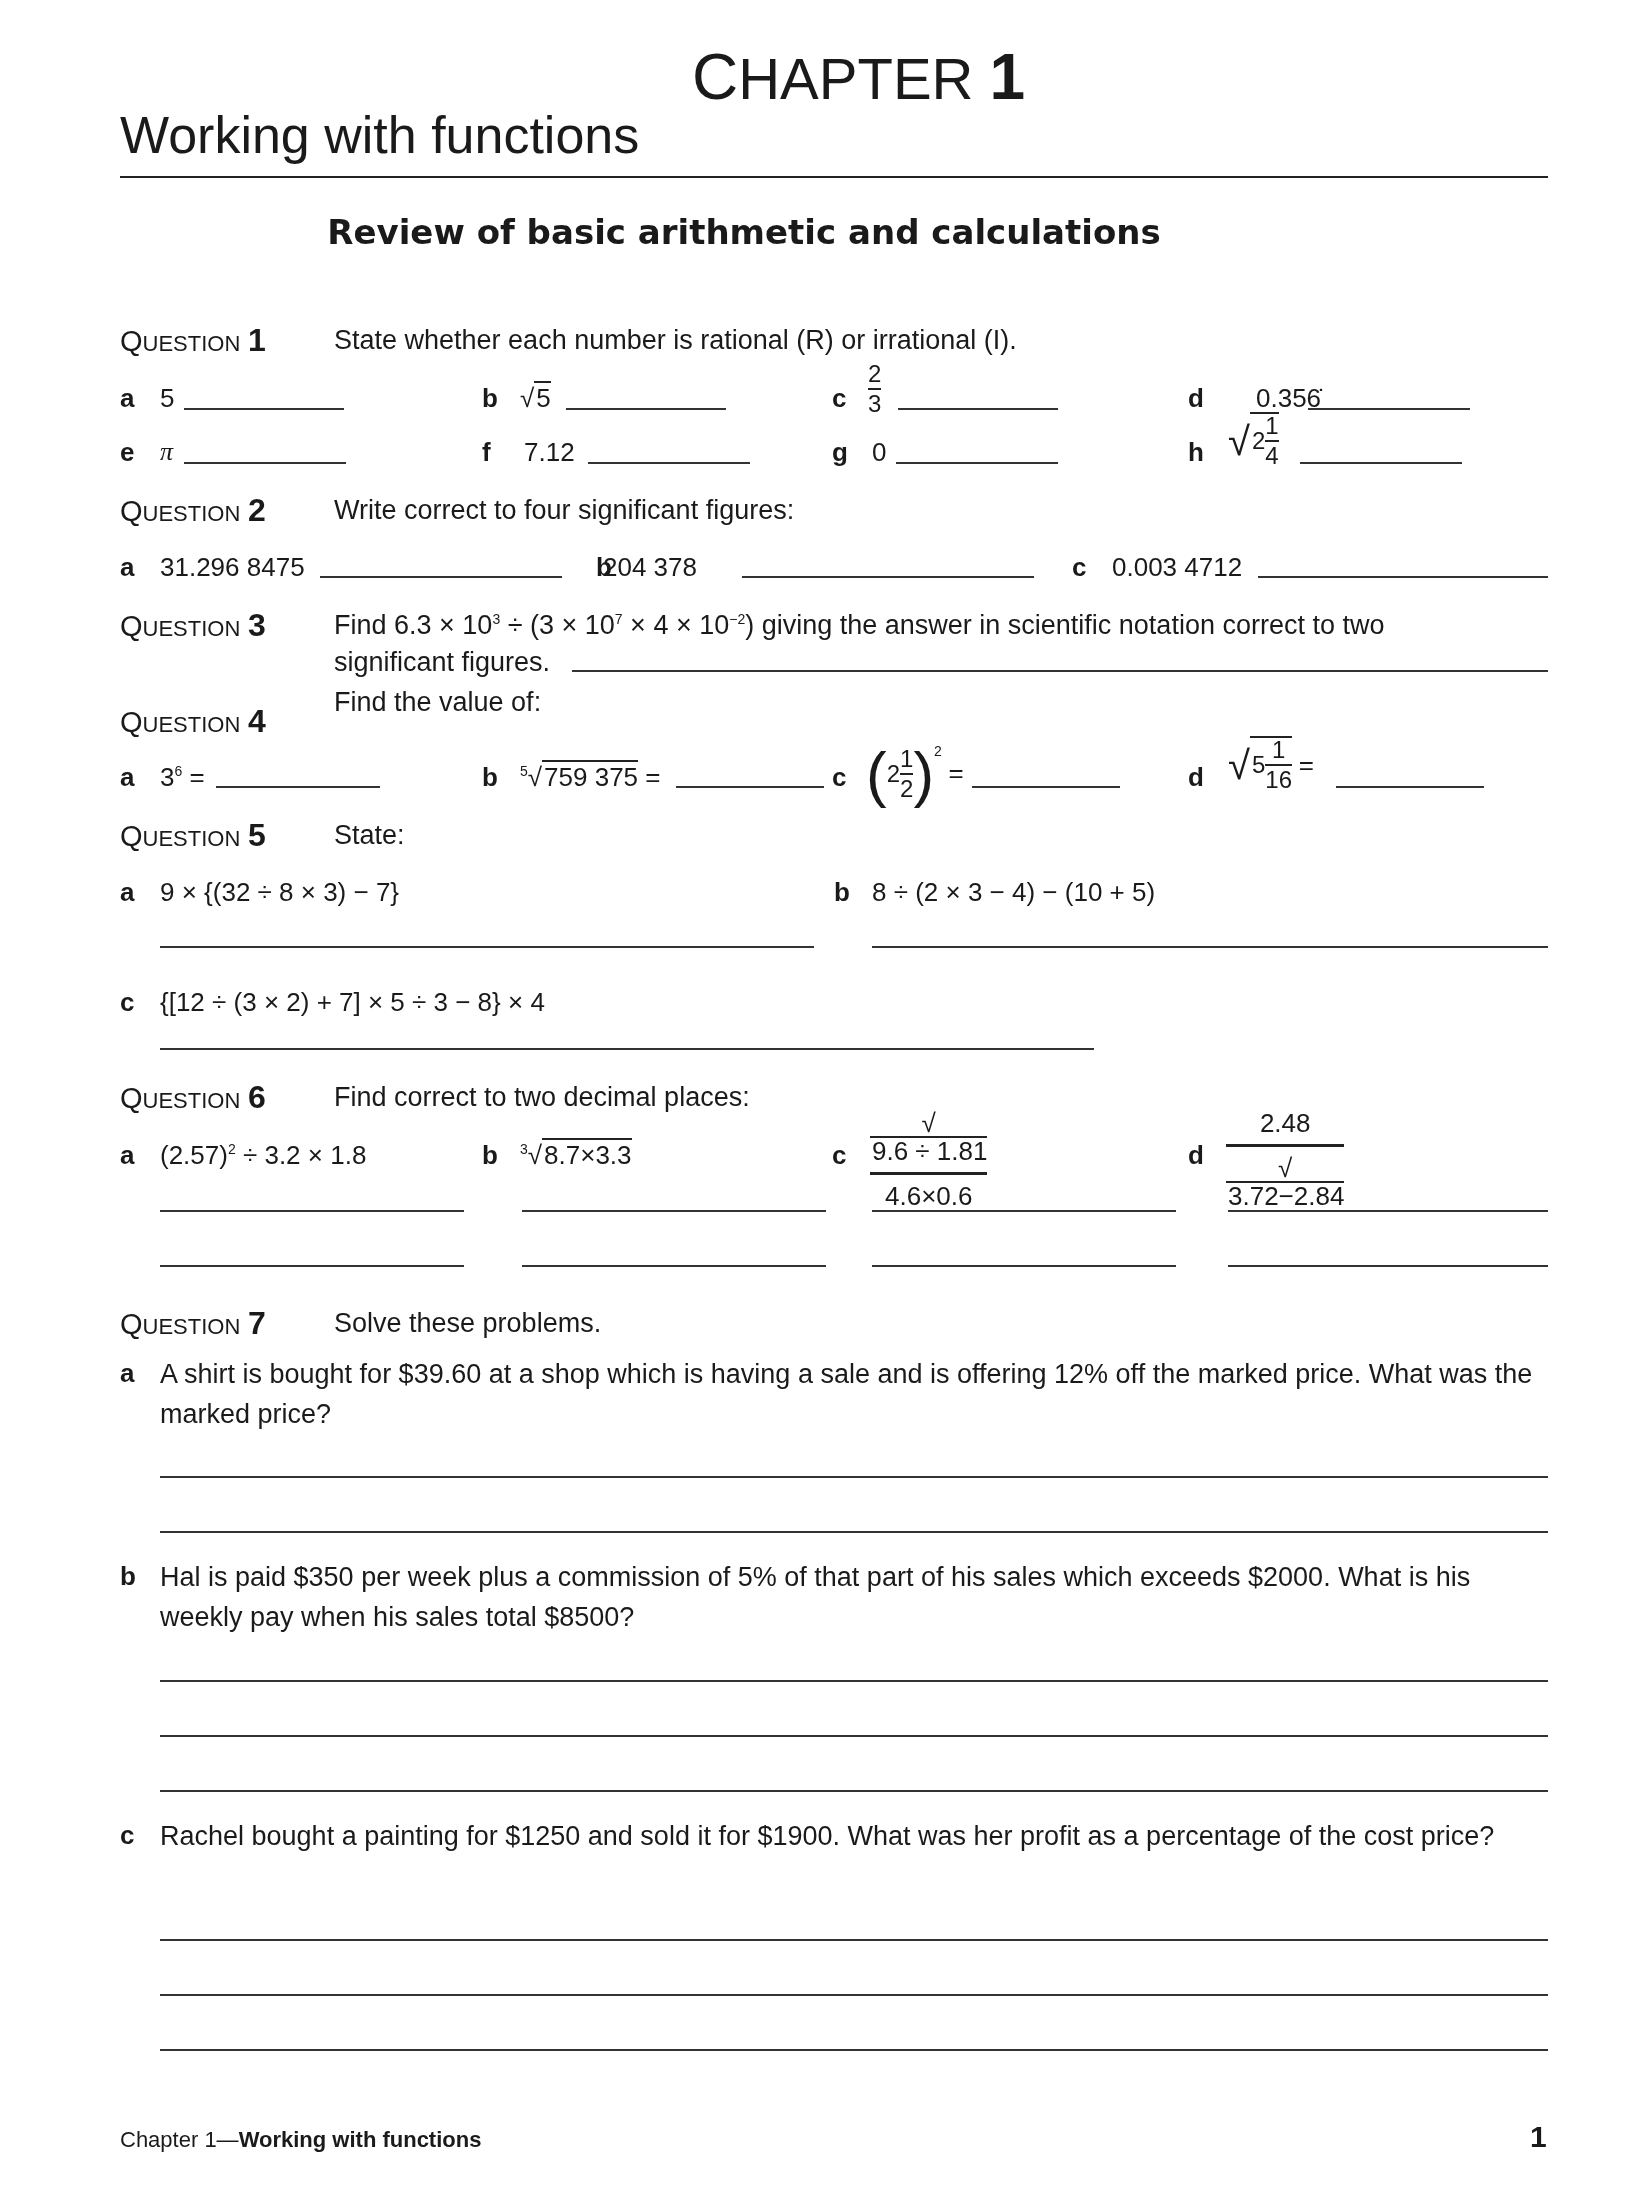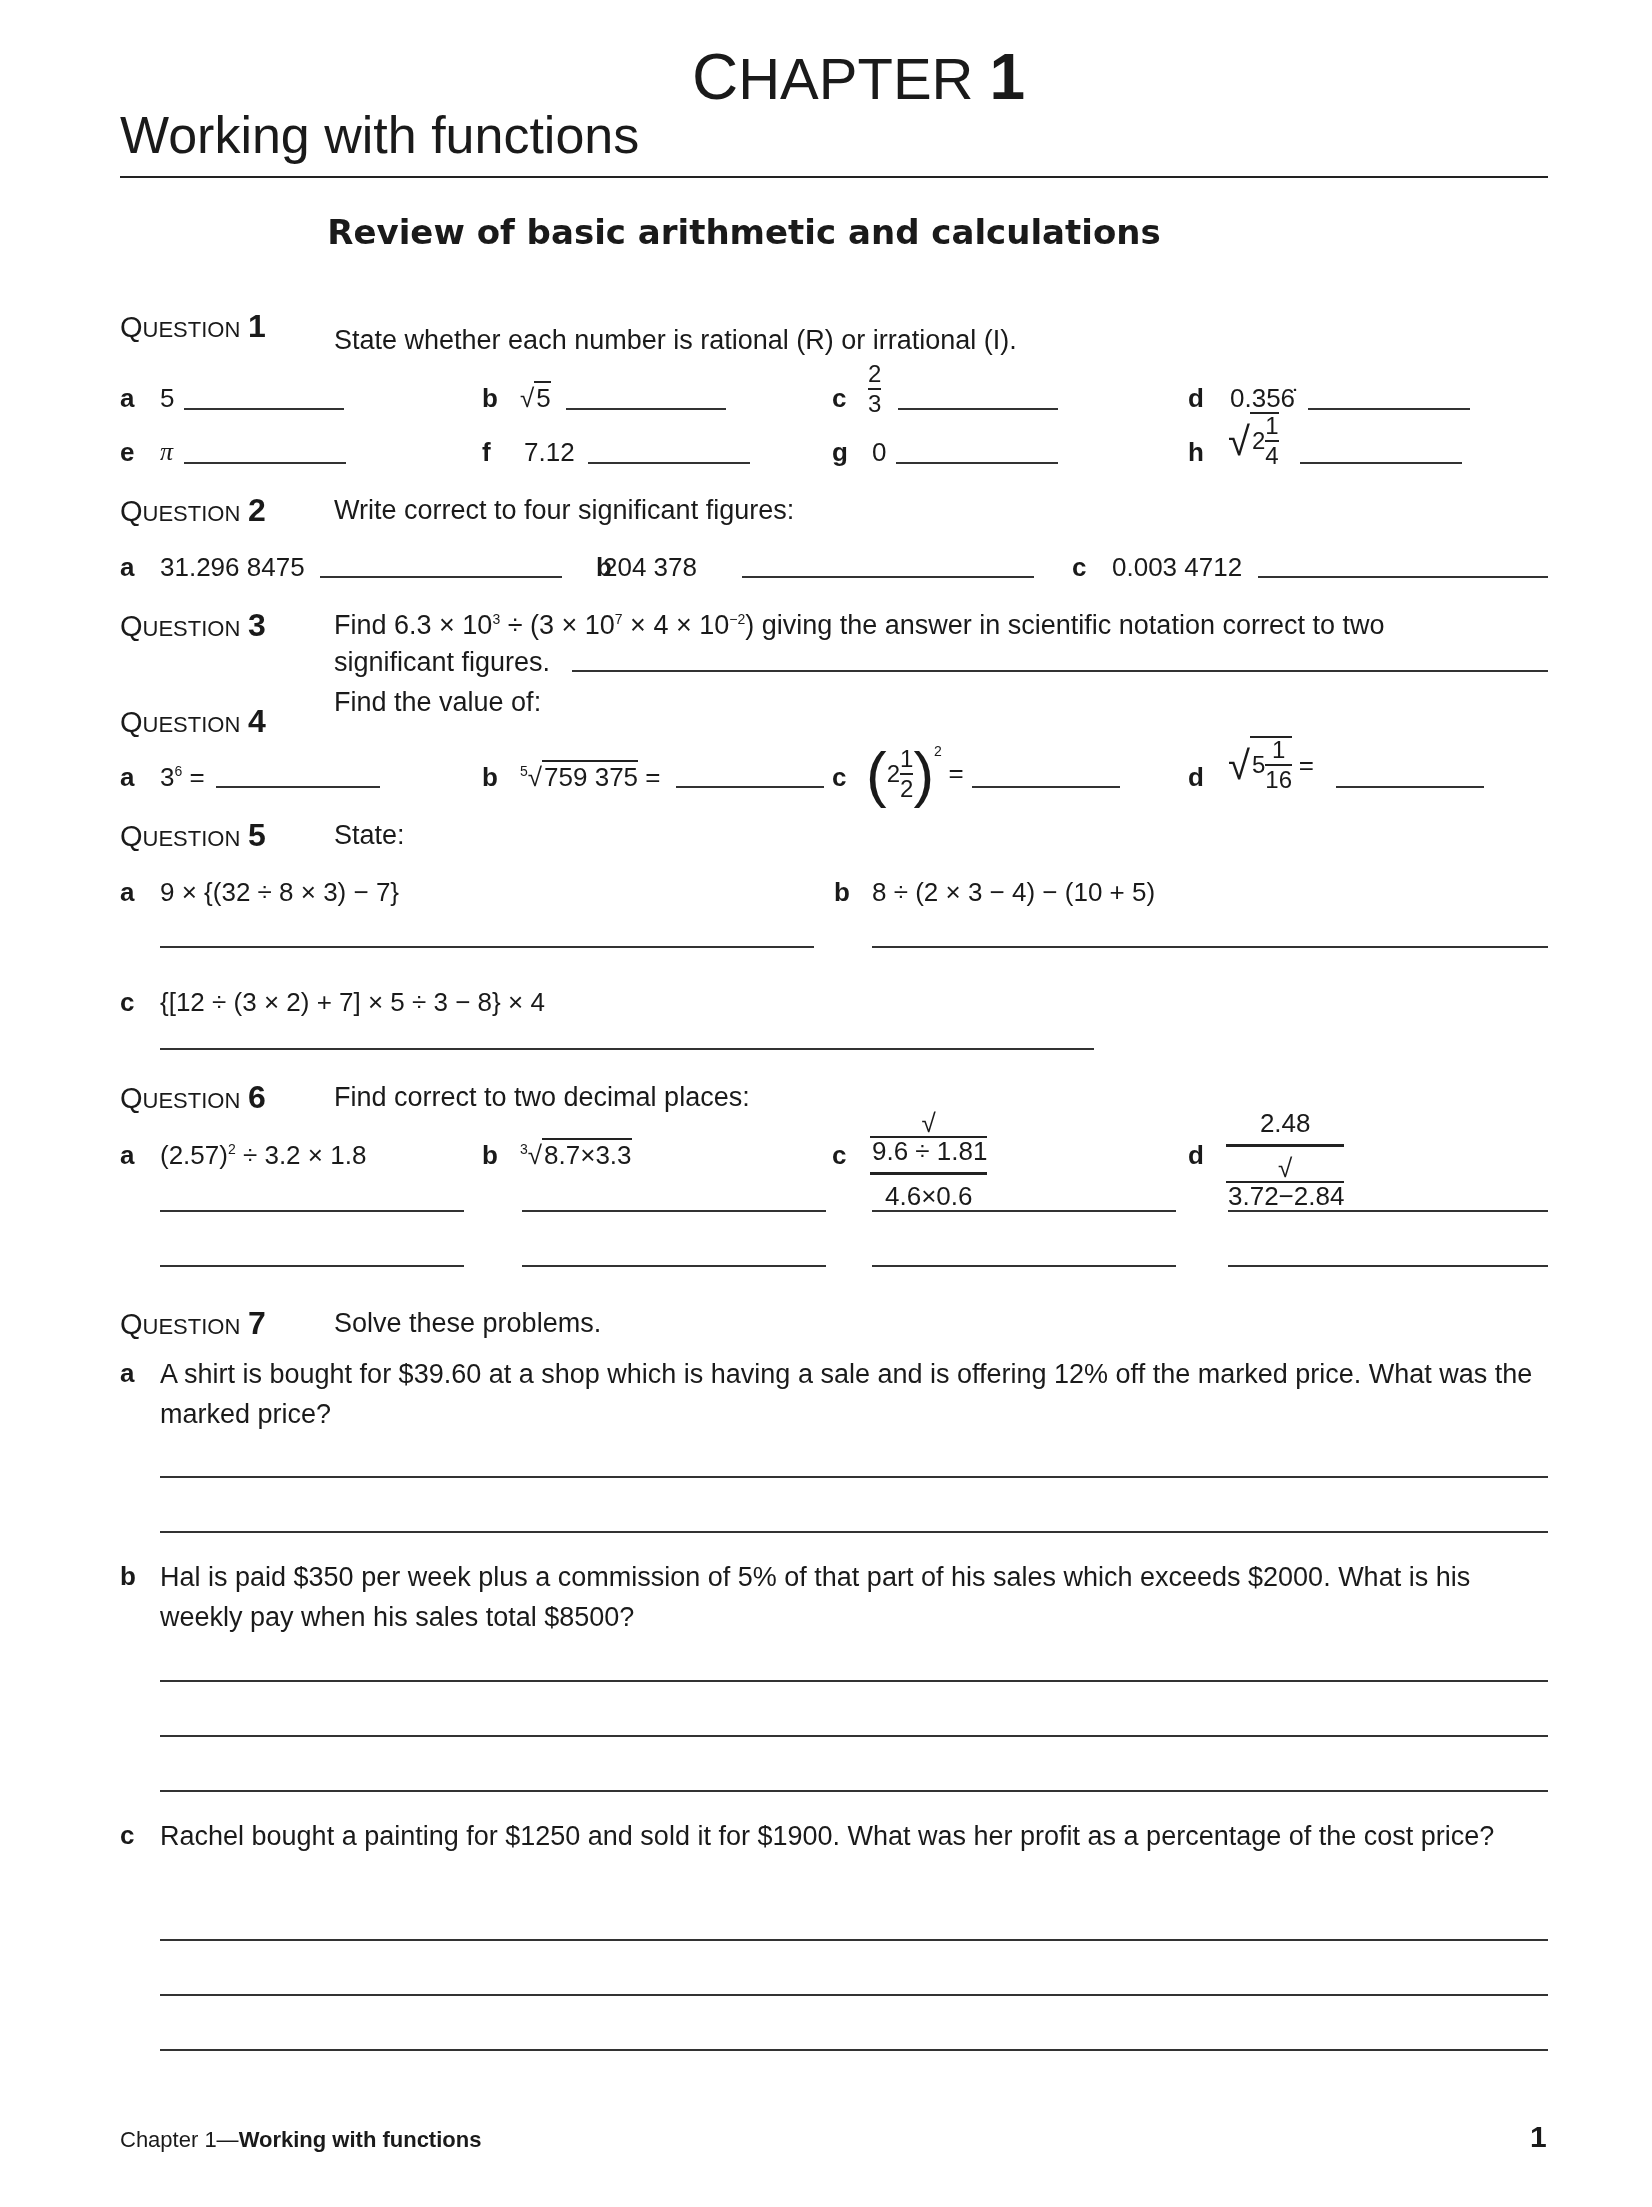--- a/index.html
+++ b/index.html
@@ -29,37 +29,37 @@
   .footer-r{left:1530px;top:2120px;font-size:30px;font-weight:bold;font-family:"Liberation Sans",sans-serif;}
 </style>
 </head>
 <body>
 
 <div class="abs chap"><span class="big">C</span><span>HAPTER</span> <span class="num big">1</span></div>
 <div class="abs ctitle">Working with functions</div>
 <div class="abs rule"></div>
 <div class="abs section">Review of basic arithmetic and calculations</div>
 
-<div class="q" style="top:308px"><span class="qw"><span>Q</span><small>UESTION</small></span> <span class="qn">1</span></div>
+<div class="q" style="top:322px"><span class="qw"><span>Q</span><small>UESTION</small></span> <span class="qn">1</span></div>
 <div class="qt" style="top:325px">State whether each number is rational (R) or irrational (I).</div>
 
 <div class="lbl" style="left:120px;top:383px">a</div>
 <div class="t" style="left:160px;top:383px">5</div>
 <div class="ln" style="left:184px;top:408px;width:160px"></div>
 
 <div class="lbl" style="left:482px;top:383px">b</div>
 <div class="t" style="left:520px;top:383px">√<span class="sqrt">5</span></div>
 <div class="ln" style="left:566px;top:408px;width:160px"></div>
 
 <div class="lbl" style="left:832px;top:383px">c</div>
 <div class="t" style="left:868px;top:362px;font-size:24px"><span class="frac"><span>2</span><span class="bar"></span><span>3</span></span></div>
 <div class="ln" style="left:898px;top:408px;width:160px"></div>
 
 <div class="lbl" style="left:1188px;top:383px">d</div>
-<div class="t" style="left:1230px;top:383px">0.356̇</div>
+<div class="t" style="left:1256px;top:383px">0.356̇</div>
 <div class="ln" style="left:1308px;top:408px;width:162px"></div>
 
 <div class="lbl" style="left:120px;top:437px">e</div>
 <div class="t" style="left:160px;top:437px;font-family:'Liberation Serif',serif;font-style:italic">π</div>
 <div class="ln" style="left:184px;top:462px;width:162px"></div>
 
 <div class="lbl" style="left:482px;top:437px">f</div>
 <div class="t" style="left:524px;top:437px">7.12</div>
 <div class="ln" style="left:588px;top:462px;width:162px"></div>
 

